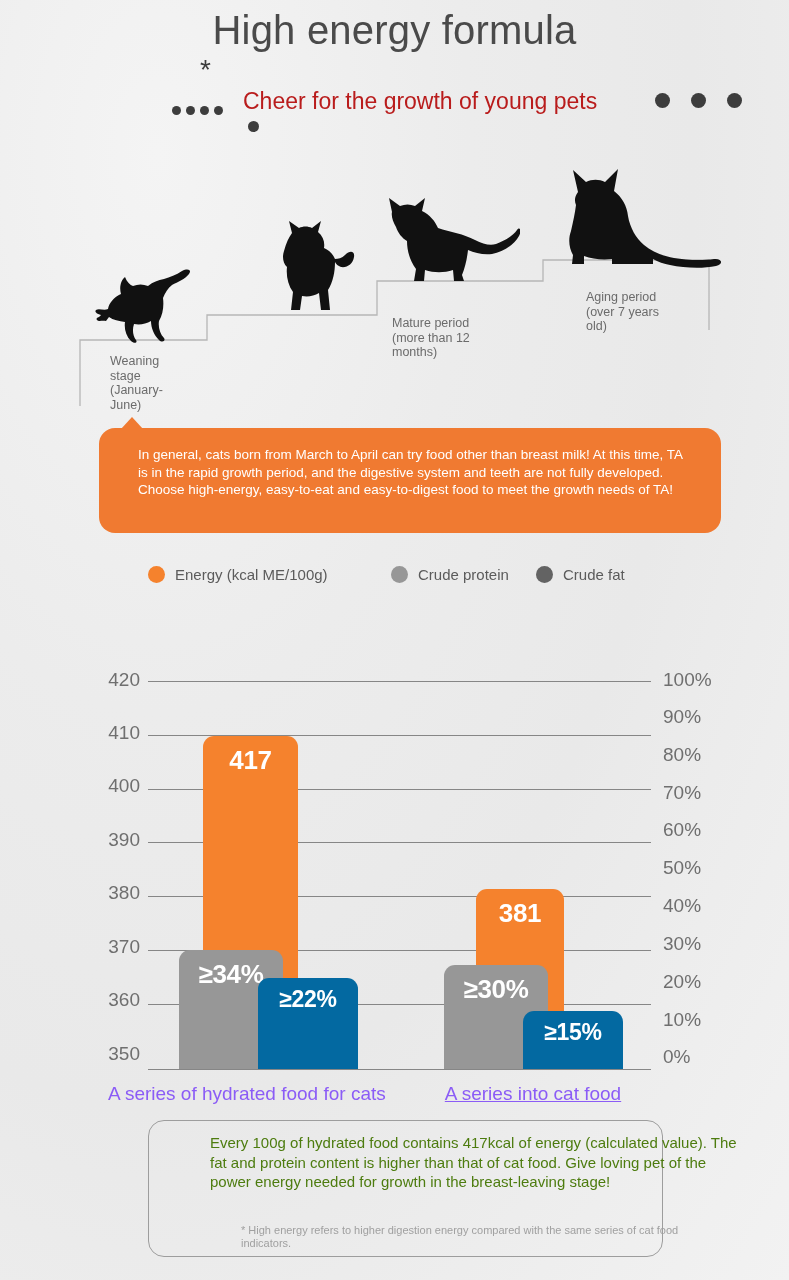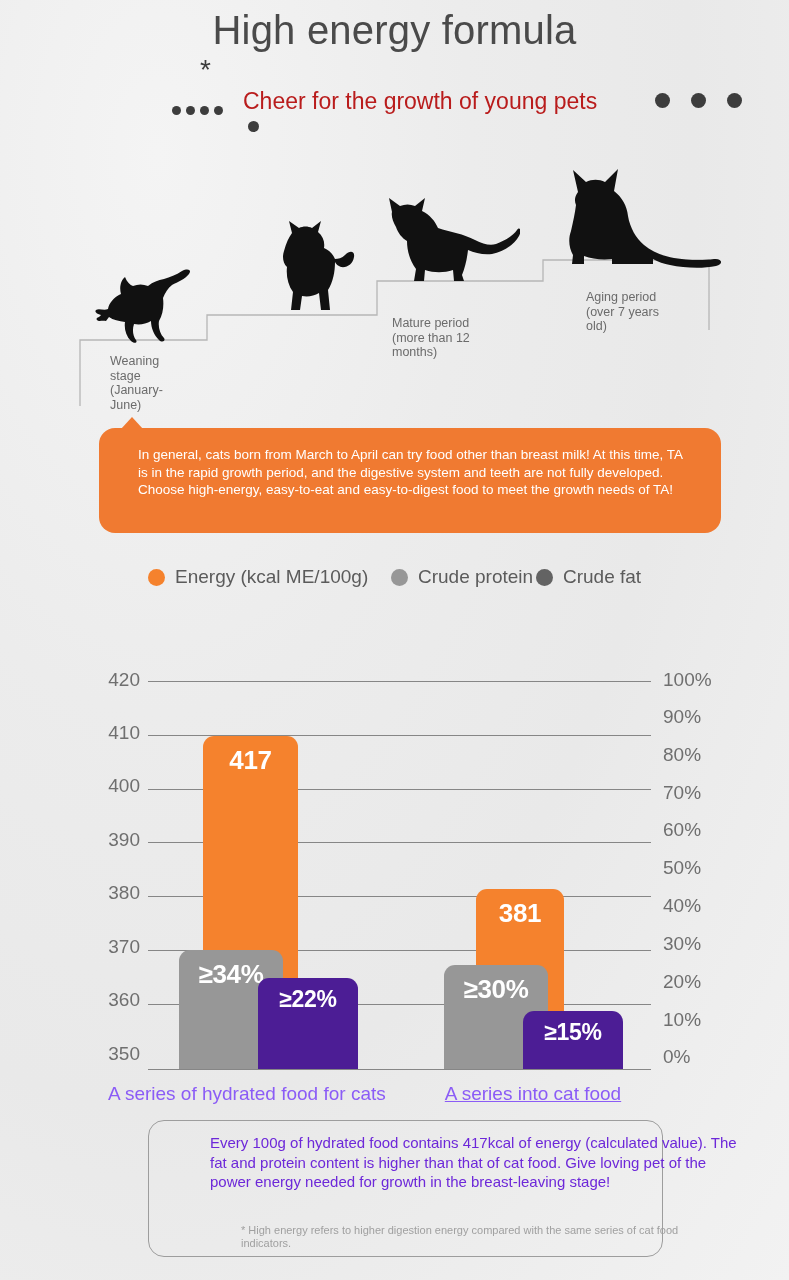--- a/index.html
+++ b/index.html
@@ -57,53 +57,53 @@
   }
   .callout p{
     margin:0;position:absolute;left:39px;top:18px;width:545px;
     color:#ffffff;font-size:13.5px;line-height:17.5px;
   }
 
   
   .legend{position:absolute;left:148px;top:566px;width:520px;height:26px;}
   .legend-item{position:absolute;display:flex;align-items:center;gap:10px;}
   .legend-swatch{width:17px;height:17px;border-radius:50%;display:block;}
-  .legend-label{font-size:19px;color:#5b5b5b;white-space:nowrap;}
+  .legend-label{font-size:15px;color:#5b5b5b;white-space:nowrap;}
 
   
   .chart{position:absolute;left:0;top:655px;width:789px;height:440px;}
   .plot{position:absolute;left:148px;top:26px;width:503px;height:388px;}
   .grid-line{position:absolute;left:0;width:503px;height:1px;background:#646464;opacity:.75;}
   .axis-left{position:absolute;left:78px;top:0;width:62px;height:420px;}
   .axis-right{position:absolute;left:663px;top:0;width:80px;height:420px;}
   .tick{position:absolute;font-size:19px;color:#6f6f6f;white-space:nowrap;}
   .tick-l{right:0;text-align:right;}
   .tick-r{left:0;text-align:left;}
 
   .bar{position:absolute;bottom:0;border-radius:11px 11px 0 0;}
   .bar-energy{background:#f5822d;}
   .bar-protein{background:#979797;}
-  .bar-fat{background:#4c1d95;}
+  .bar-fat{background:#0369a1;}
   .bar span{
     position:absolute;left:0;right:0;top:9px;text-align:center;
     color:#fff;font-weight:bold;font-size:26px;letter-spacing:-.3px;
   }
   .bar.small span{font-size:23px;top:8px;}
   .cat-label{
     position:absolute;top:402px;font-size:19px;color:#8b5cf6;text-align:center;white-space:nowrap;
   }
 
   
   .footbox{
     position:absolute;left:148px;top:1120px;width:513px;height:135px;
     border:1px solid #9d9d9d;border-radius:16px;background:transparent;
   }
   .foottext{
     position:absolute;left:210px;top:1133px;width:530px;
-    font-size:15px;line-height:19.5px;color:#6d28d9;
+    font-size:15px;line-height:19.5px;color:#4d7c0f;
   }
   .footnote{
     position:absolute;left:241px;top:1224px;width:470px;
     font-size:11px;line-height:13px;color:#a0a0a0;
   }
 </style>
 </head>
 <body>
 
 <div class="page">

